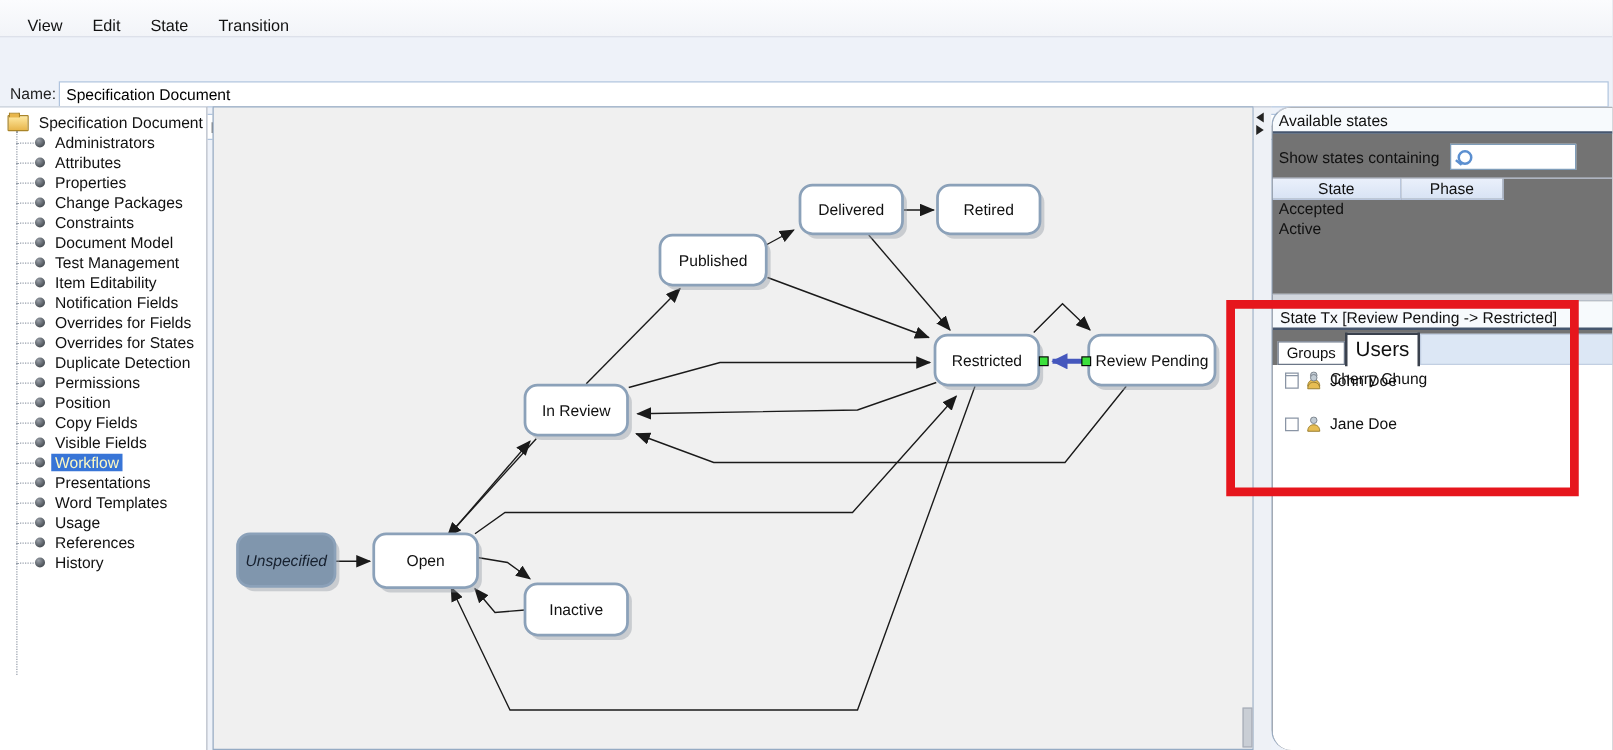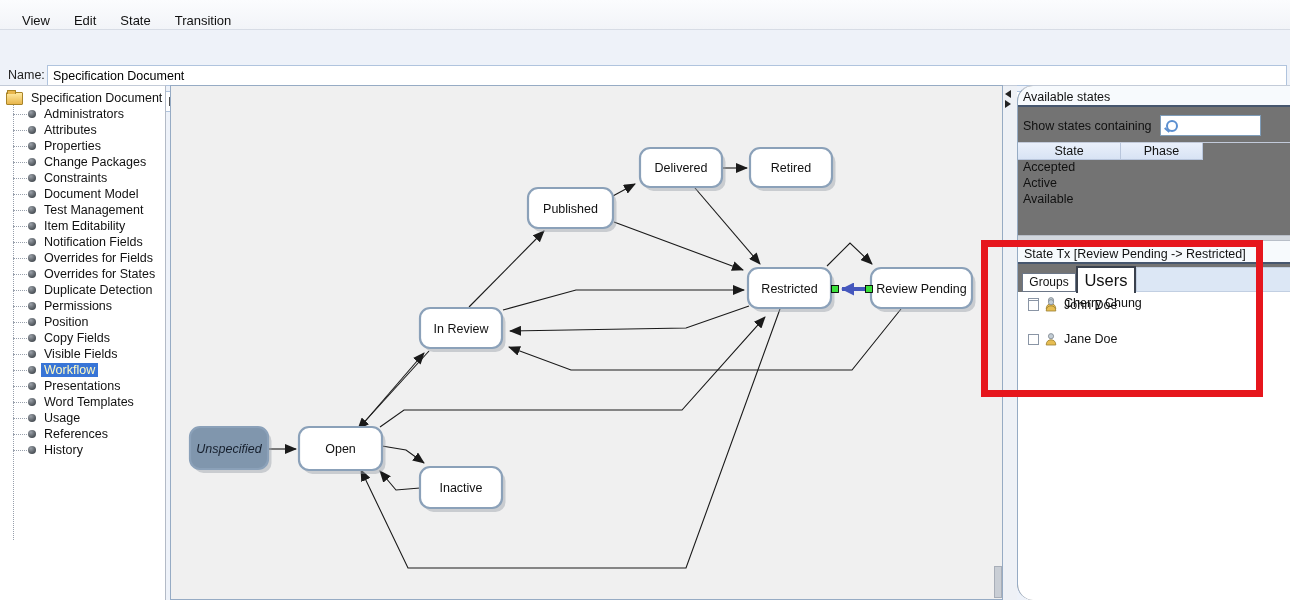--- a/index.html
+++ b/index.html
@@ -296,21 +296,20 @@
     <div class="search-field">
       <span class="mag"></span>
     </div>
     <div class="thead">
       <div class="hcell" style="left:0;width:103px;">State</div>
       <div class="hcell" style="left:103px;width:82px;">Phase</div>
     </div>
     <div class="srows" id="state-rows">
         <div class="srow">Accepted</div>
         <div class="srow">Active</div>
-        <div class="srow">Available</div>
       </div>
     <div class="hsplit"></div>
     <div class="tx-title">State Tx [Review Pending -&gt; Restricted]</div>
     <div class="tabstrip">
       <div class="band"></div>
       <div class="tab groups">Groups</div>
       <div class="tab users">Users</div>
     </div>
     <div class="ulist" id="user-list">
         <div class="uitem" style="top: 2px;">

